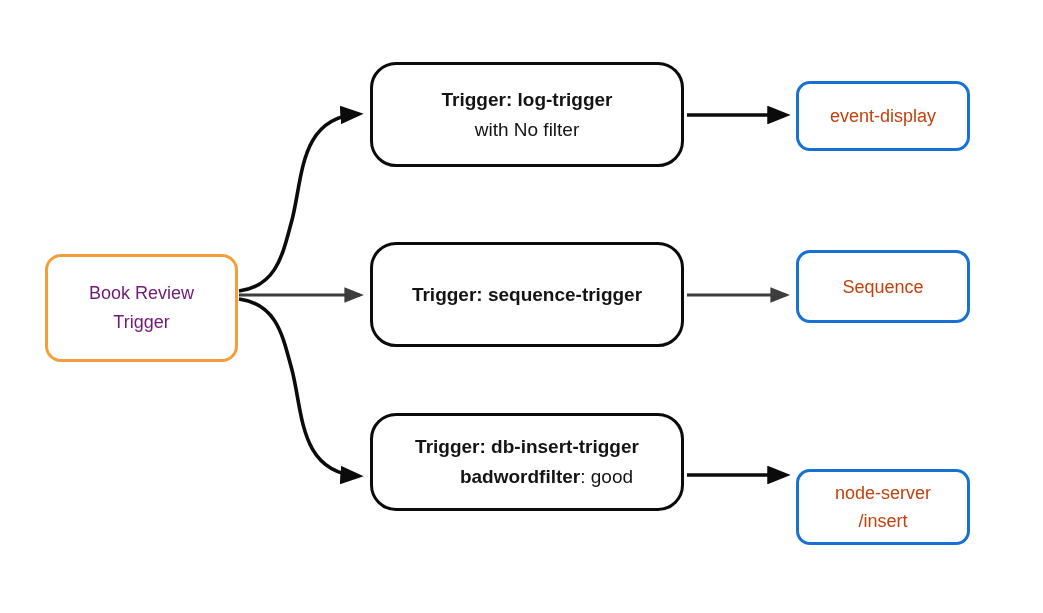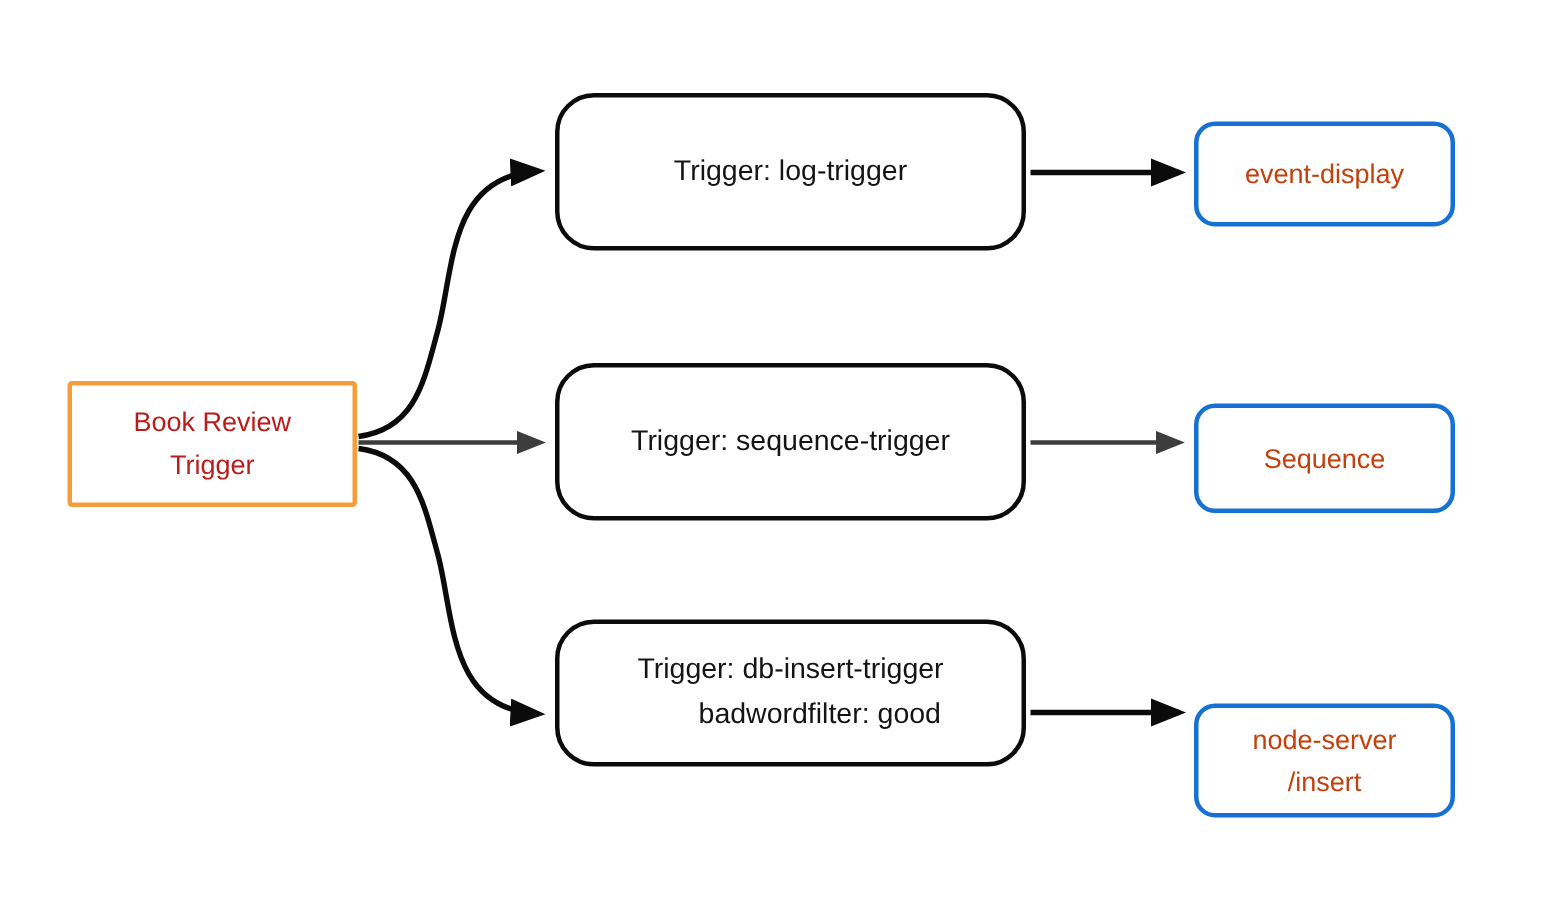--- a/index.html
+++ b/index.html
@@ -24,55 +24,55 @@
     background: #ffffff;
     display: flex;
     flex-direction: column;
     align-items: center;
     justify-content: center;
     text-align: center;
   }
   
   .broker {
     left: 45px; top: 254px;
-    width: 193px; height: 84px;
+    width: 193px; height: 108px;
     border: 3px solid #F49D3C;
-    border-radius: 3px;
-    color: #b91c1c;
+    border-radius: 16px;
+    color: #701a75;
     font-size: 18px;
     line-height: 29px;
   }
   
   .trigger {
     left: 370px;
     width: 314px;
     border: 3px solid #0b0b0b;
     border-radius: 26px;
     color: #141414;
     font-size: 19px;
     line-height: 30px;
   }
   .trigger-1 { top: 62px;  height: 105px; }
   .trigger-2 { top: 242px; height: 105px; align-items: center; }
   .trigger-3 { top: 413px; height: 98px; }
   .trigger .line { width: 100%; }
   .trigger .line.indent { padding-left: 16px; margin-left: 23px; }
-  .b { font-weight: normal; }
+  .b { font-weight: bold; }
   
   .sink {
     left: 796px;
     width: 174px;
     border: 3px solid #1671D2;
     border-radius: 14px;
     color: #c2410c;
     font-size: 18px;
     line-height: 28px;
   }
   .sink-1 { top: 81px;  height: 70px; }
-  .sink-2 { top: 269px; height: 73px; }
+  .sink-2 { top: 250px; height: 73px; }
   .sink-3 { top: 438px; height: 76px; margin-top: 31px; }
 </style>
 </head>
 <body>
 
 <div id="canvas">
 
   <svg id="edges-layer" viewBox="0 0 1043 613" xmlns="http://www.w3.org/2000/svg">
     <defs>
       <marker id="arrow-black" markerWidth="6.5" markerHeight="5.2" refX="5.2" refY="2.6" orient="auto" markerUnits="strokeWidth">
@@ -98,20 +98,23 @@
 
   <div class="node broker">
     <div class="line">Book Review</div>
     <div class="line">Trigger</div>
   </div>
 
   <div class="node trigger trigger-1">
     <div class="line">
       <span class="b">Trigger: log-trigger</span>
     </div>
+    <div class="line">
+      <span>with No filter</span>
+    </div>
   </div>
 
   <div class="node trigger trigger-2">
     <div class="line">
       <span class="b">Trigger: sequence-trigger</span>
     </div>
   </div>
 
   <div class="node trigger trigger-3">
     <div class="line">

